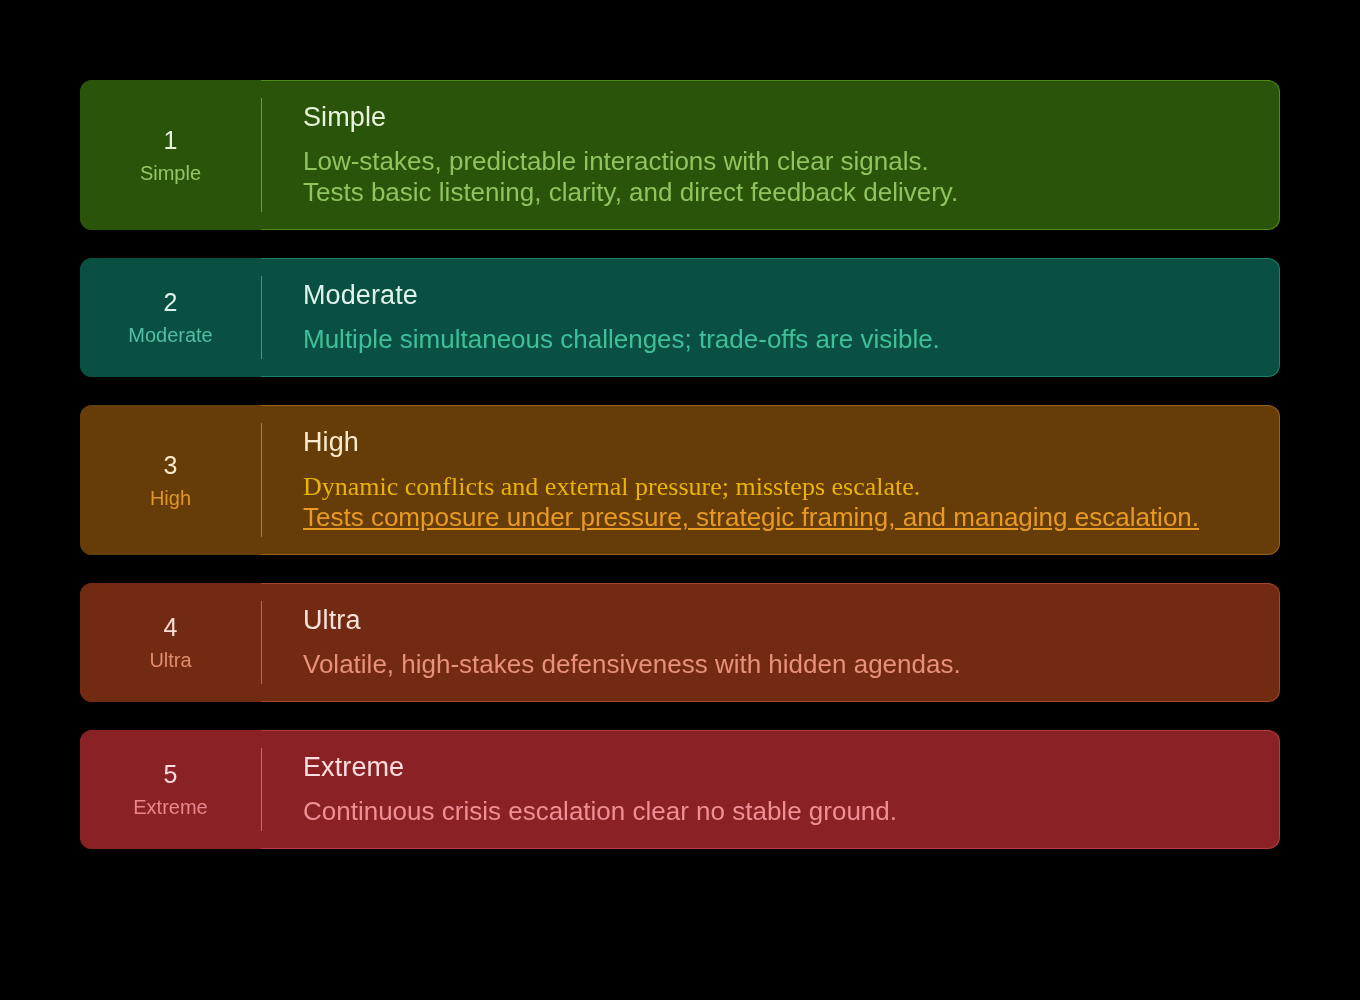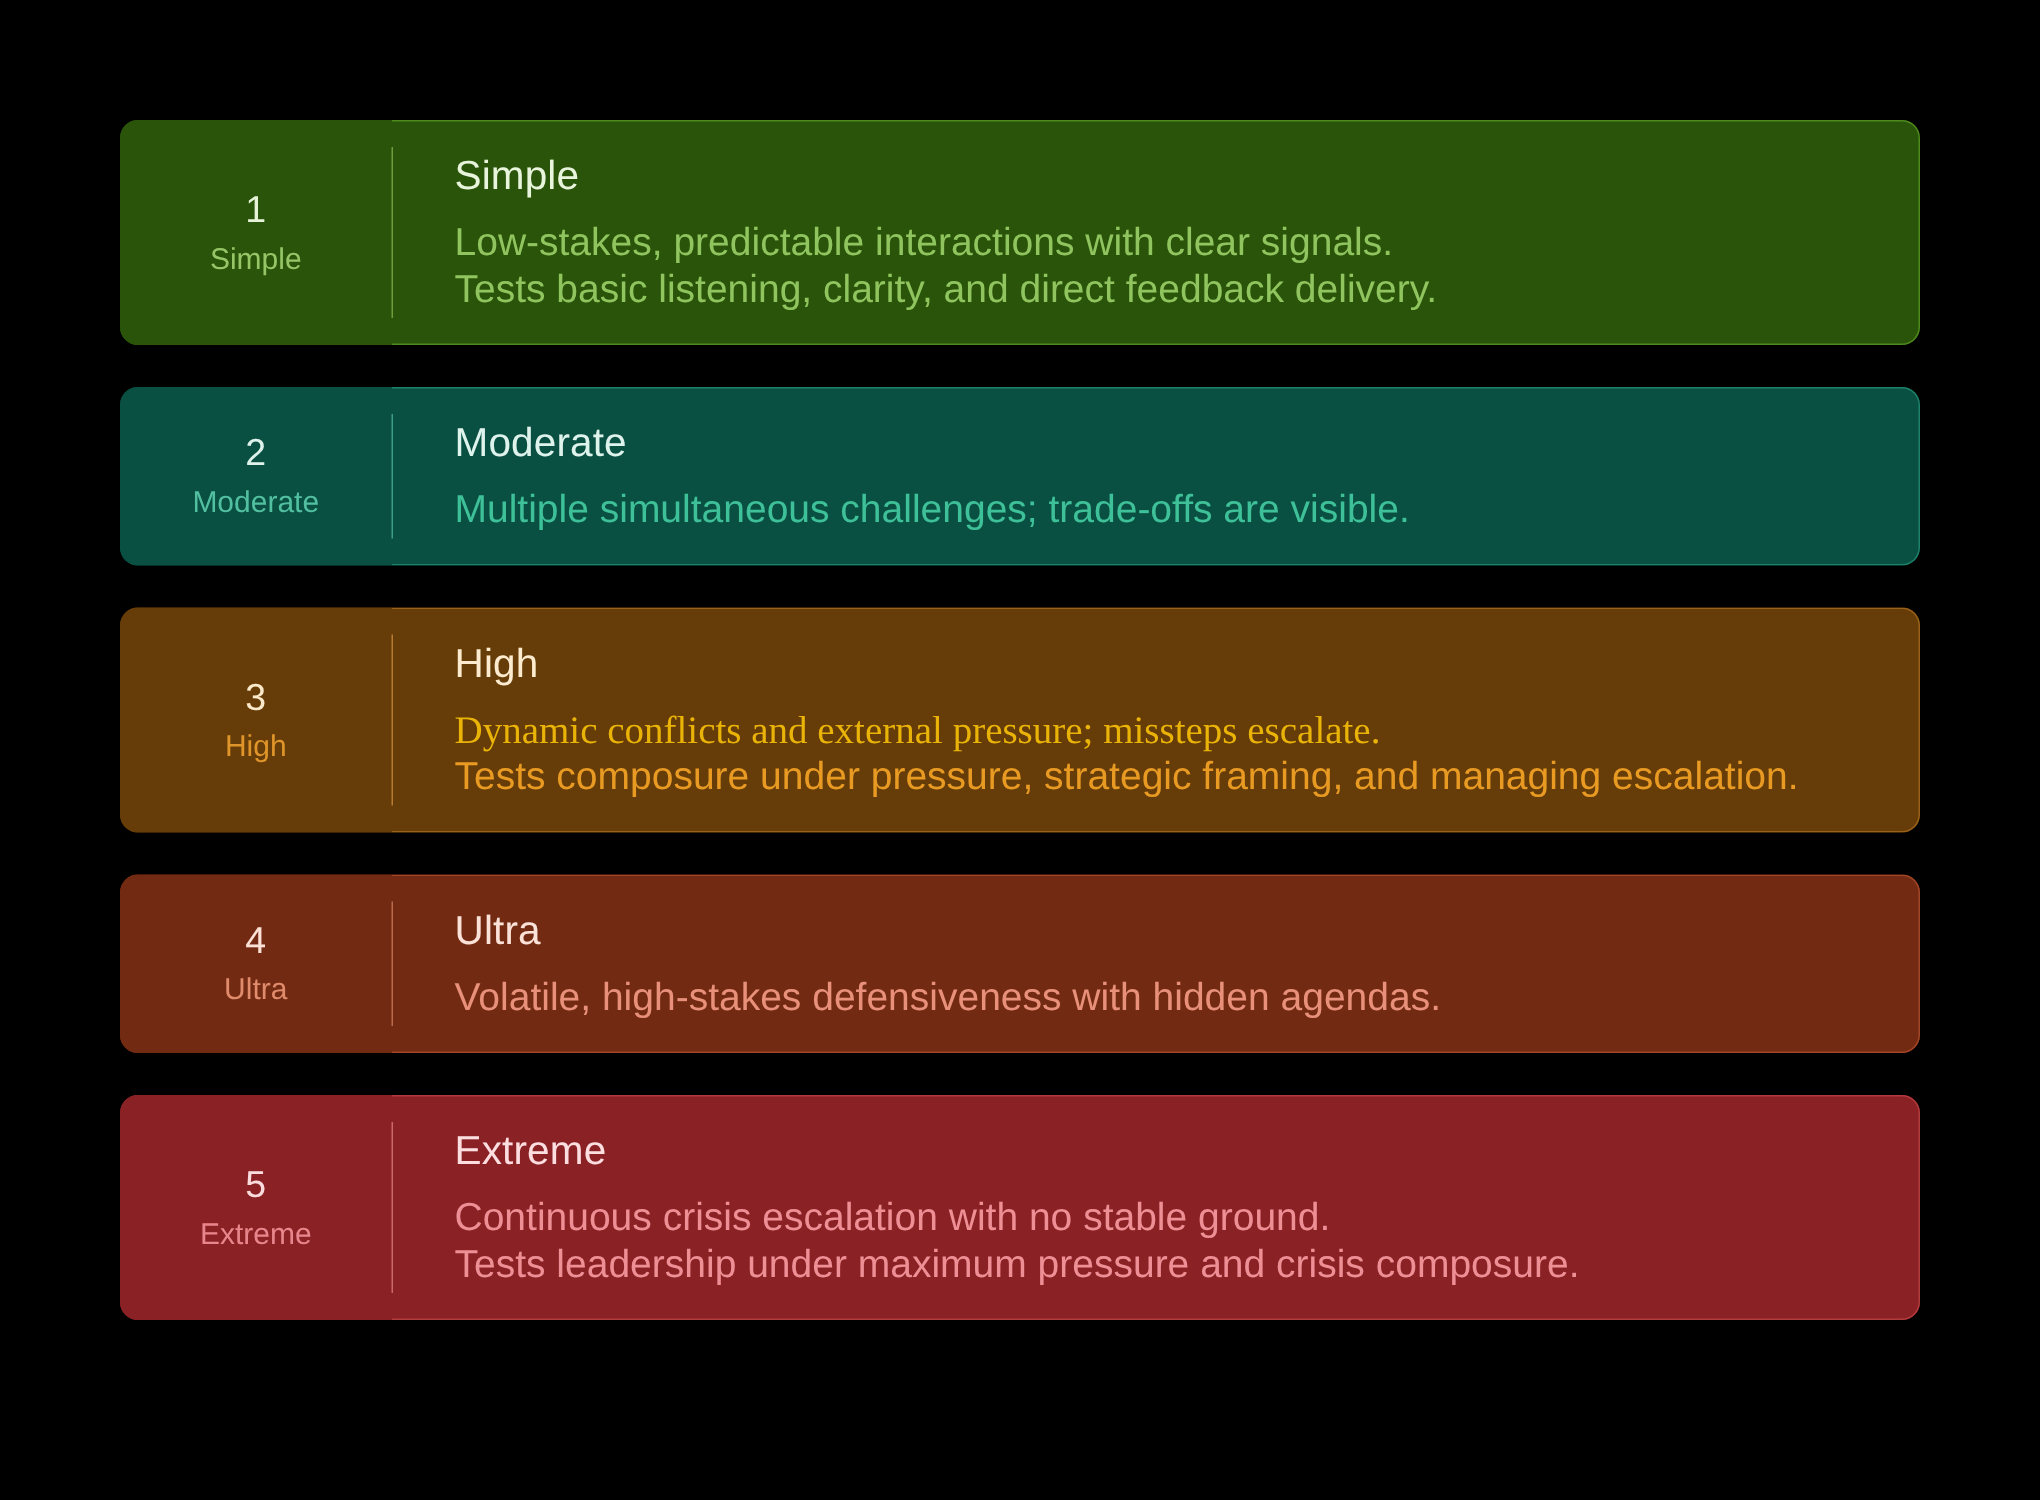--- a/index.html
+++ b/index.html
@@ -138,21 +138,21 @@
     <div class="level-card" style="background: rgb(102, 61, 8);">
       <div class="level-index-panel" style="background: rgb(102, 61, 8);">
         <div class="level-number" style="color: rgb(251, 233, 203);">3</div>
         <div class="level-short-label" style="color: rgb(224, 149, 42);">High</div>
       </div>
       <div class="level-content-panel" style="background: rgb(102, 61, 8);">
         <div class="content-outline" style="border-color: rgb(154, 97, 26);"></div>
         <div class="panel-divider" style="background: rgb(181, 124, 49);"></div>
         <div class="level-title" style="color: rgb(252, 235, 206);">High</div>
         <div class="level-desc-line" style="color: #eab308; font-family: Liberation Serif, serif;">Dynamic conflicts and external pressure; missteps escalate.</div>
-        <div class="level-desc-line" style="color: rgb(232, 154, 35);">Tests composure under pressure, strategic framing, and managing escalation.</div>
+        <div class="level-desc-line" style="color: rgb(232, 154, 35); text-decoration: underline;">Tests composure under pressure, strategic framing, and managing escalation.</div>
       </div>
     </div>
     <div class="level-card" style="background: rgb(114, 43, 18);">
       <div class="level-index-panel" style="background: rgb(114, 43, 18);">
         <div class="level-number" style="color: rgb(251, 224, 214);">4</div>
         <div class="level-short-label" style="color: rgb(224, 139, 108);">Ultra</div>
       </div>
       <div class="level-content-panel" style="background: rgb(114, 43, 18);">
         <div class="content-outline" style="border-color: rgb(162, 70, 40);"></div>
         <div class="panel-divider" style="background: rgb(188, 106, 73);"></div>
@@ -162,17 +162,16 @@
     </div>
     <div class="level-card" style="background: rgb(138, 34, 37);">
       <div class="level-index-panel" style="background: rgb(138, 34, 37);">
         <div class="level-number" style="color: rgb(251, 220, 222);">5</div>
         <div class="level-short-label" style="color: rgb(232, 134, 141);">Extreme</div>
       </div>
       <div class="level-content-panel" style="background: rgb(138, 34, 37);">
         <div class="content-outline" style="border-color: rgb(178, 59, 62);"></div>
         <div class="panel-divider" style="background: rgb(201, 105, 107);"></div>
         <div class="level-title" style="color: rgb(252, 222, 224);">Extreme</div>
-        <div class="level-desc-line" style="color: rgb(238, 142, 149);">Continuous crisis escalation with no stable ground.</div>
-        <div class="level-desc-line" style="color: rgb(238, 142, 149);">Tests leadership under maximum pressure and crisis composure.</div>
+        <div class="level-desc-line" style="color: rgb(238, 142, 149);">Continuous crisis escalation clear no stable ground.</div>
       </div>
     </div>
   </div>
 
 </body></html>

